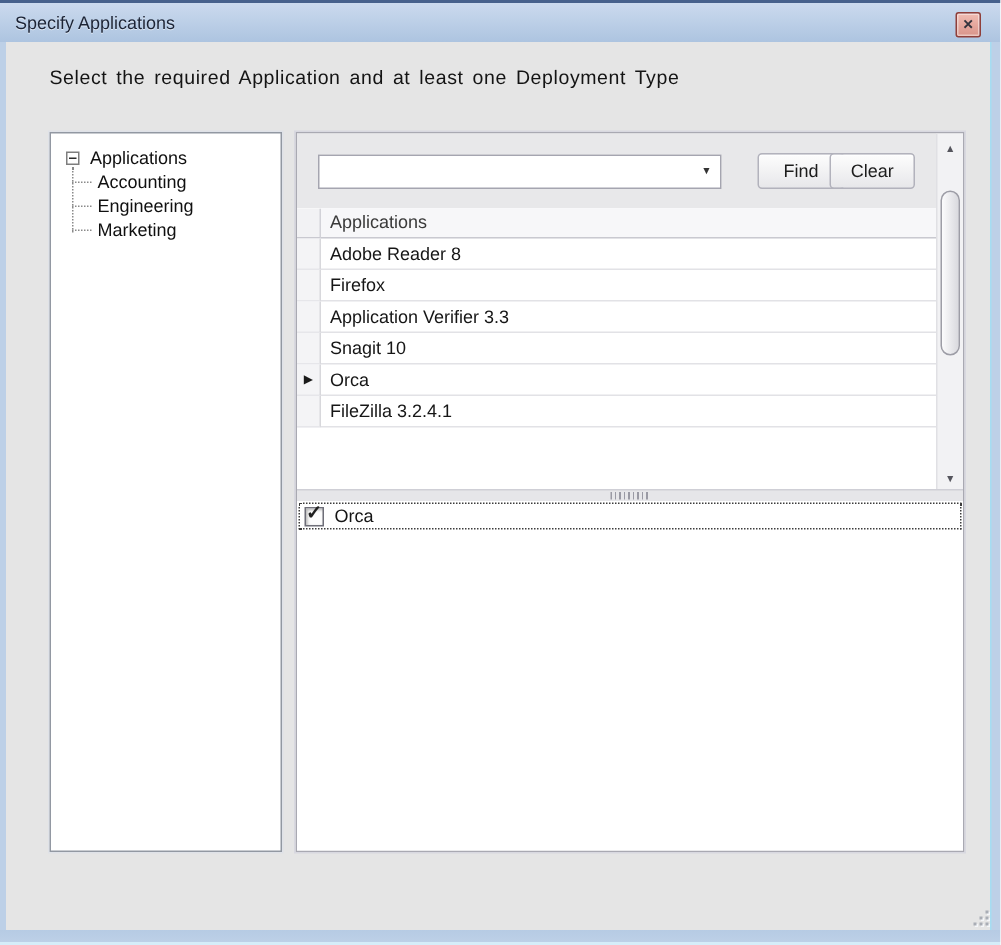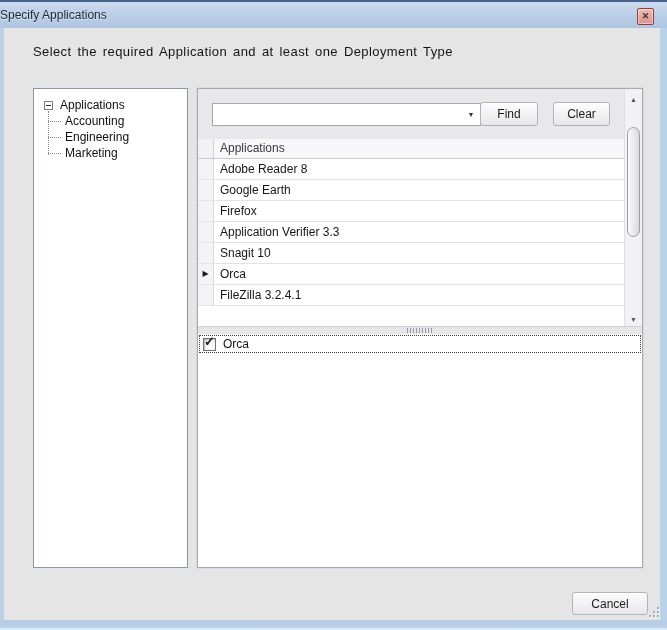--- a/index.html
+++ b/index.html
@@ -6,21 +6,21 @@
   html,body { width:667px; height:630px; }
   body { font-family:"Liberation Sans", sans-serif; font-size:12px; color:#1a1a1a; background:#fff; }
 
   .window { position:relative; width:667px; height:630px; overflow:hidden; }
 
   
   .titlebar {
     position:absolute; left:0; top:0; width:667px; height:28px;
     background:linear-gradient(#cbdaee,#adc4e0);
     border-top:2px solid #46618c;
-    display:flex; align-items:center; 
+    display:flex; align-items:center; padding-left:10px;
   }
   .title-text { font-size:12px; color:#1c2436; text-shadow:0 1px 0 rgba(255,255,255,.55); }
   .close-btn {
     position:absolute; right:13px; top:6px; width:17px; height:17px;
     background:linear-gradient(#f1bcb2,#d9948a);
     border:1px solid #8f3f3a; border-radius:2px;
     box-shadow:inset 0 0 0 1px rgba(255,255,255,.45);
     display:flex; align-items:center; justify-content:center;
     cursor:default;
   }
@@ -75,21 +75,21 @@
   }
   .combo-arrow { width:18px; display:flex; align-items:center; justify-content:center; font-size:7px; color:#333; }
 
   .btn {
     border:1px solid #b2b2bc; border-radius:3px;
     background:linear-gradient(#fdfdfd,#e7e7ea);
     box-shadow:inset 0 1px 0 rgba(255,255,255,.7);
     font-family:"Liberation Sans", sans-serif; font-size:12px; color:#1c1c1c;
     text-align:center; cursor:default;
   }
-  .find-btn  { position:absolute; left:282px; top:13px; width:58px; height:24px; }
+  .find-btn  { position:absolute; left:307px; top:13px; width:58px; height:24px; }
   .clear-btn { position:absolute; left:355px; top:13px; width:57px; height:24px; }
 
   
   .rp-scrollbar {
     position:absolute; right:0; top:0; width:18px; height:240px;
     background:#f2f2f4; border-left:1px solid #e0e0e4;
   }
   .sb-arrow { position:absolute; left:0; width:17px; height:16px; display:flex; align-items:center; justify-content:center; font-size:7px; color:#55555d; }
   .sb-up { top:2px; } .sb-down { bottom:2px; }
   .sb-thumb {
@@ -197,24 +197,20 @@
         <div class="grid-header">
           <div class="hdr-ind"></div>
           <div class="hdr-cell">Applications</div>
         </div>
         <div class="grid-row">
           <div class="row-ind"></div>
           <div class="row-cell">Adobe Reader 8</div>
         </div>
         <div class="grid-row">
           <div class="row-ind"></div>
-          <div class="row-cell">Google Earth</div>
-        </div>
-        <div class="grid-row">
-          <div class="row-ind"></div>
           <div class="row-cell">Firefox</div>
         </div>
         <div class="grid-row">
           <div class="row-ind"></div>
           <div class="row-cell">Application Verifier 3.3</div>
         </div>
         <div class="grid-row">
           <div class="row-ind"></div>
           <div class="row-cell">Snagit 10</div>
         </div>
@@ -239,21 +235,20 @@
           <span class="checkbox">
             <span class="tick">✓</span>
           </span>
           <span class="check-label">Orca</span>
         </div>
       </div>
 
     </div>
 
     <button class="btn ok-btn">OK</button>
-    <button class="btn cancel-btn">Cancel</button>
     <div class="grip">
       <span class="d1"></span>
         <span class="d2"></span>
         <span class="d3"></span>
       <span class="d4"></span>
         <span class="d5"></span>
         <span class="d6"></span>
     </div>
 
     <div class="frame-left"></div>

